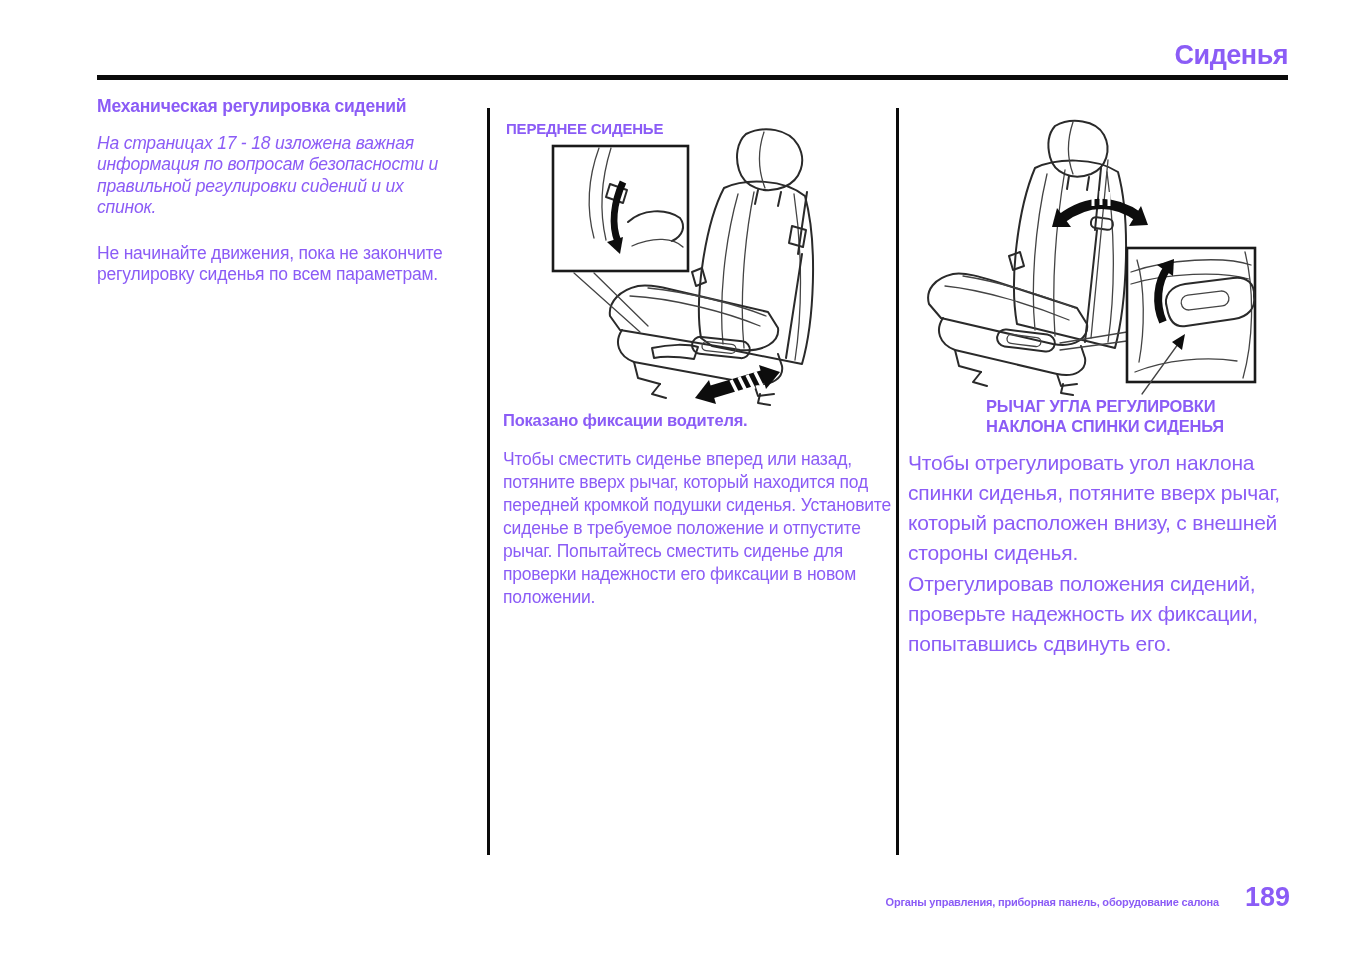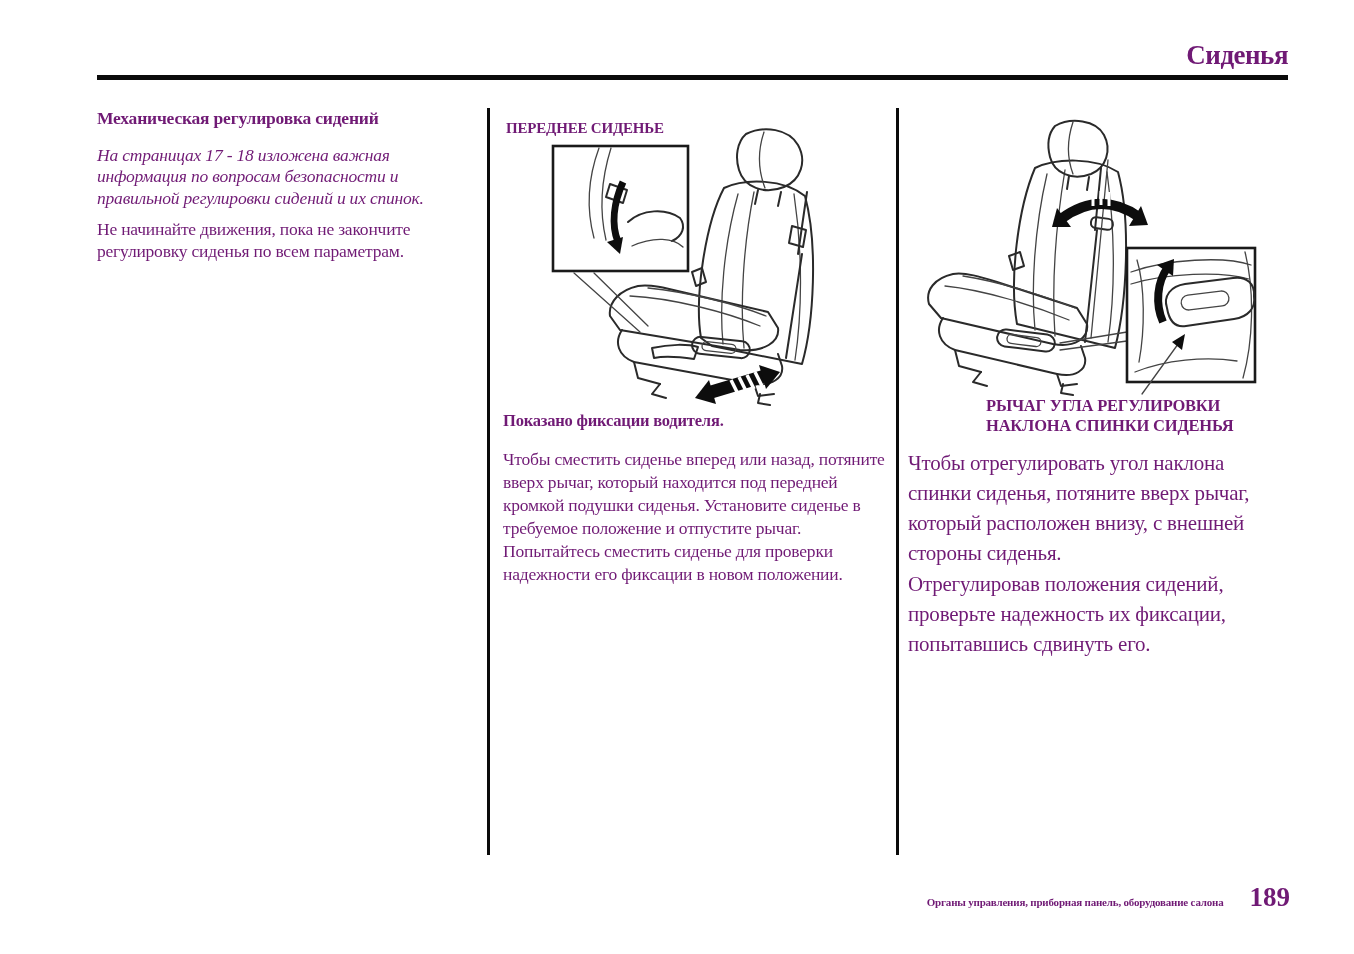--- a/index.html
+++ b/index.html
@@ -1,41 +1,41 @@
 <!DOCTYPE html>
 <html><head>
 <meta charset="utf-8">
 <style>
   html,body{margin:0;padding:0;background:#e8e8e8;}
   .page{
     position:relative;
     width:1354px;height:954px;
     background:#ffffff;
-    font-family:Liberation Serif, serif;
-    color:#701a75;
+    font-family:Liberation Sans, sans-serif;
+    color:#8b5cf6;
     overflow:hidden;
     letter-spacing:-0.2px;
   }
   .abs{position:absolute;}
   .header-title{
     top:40px;right:66px;
     font-size:27px;font-weight:bold;
     letter-spacing:-0.5px;
   }
   .header-rule{
     top:75px;left:97px;width:1191px;height:5px;background:#0b0b0b;
   }
   .vrule{top:108px;width:3px;height:747px;background:#0b0b0b;}
   .vrule1{left:487px;}
   .vrule2{left:896px;}
 
-  .col-left{left:97px;top:108px;width:366px;}
+  .col-left{left:97px;top:96px;width:366px;}
   .h-bold{font-size:17.5px;font-weight:bold;line-height:21.5px;}
   .p-italic{font-style:italic;font-size:17.5px;line-height:21.5px;margin-top:15px;}
-  .p-body{font-size:17.5px;line-height:21.5px;margin-top:10px;}
+  .p-body{font-size:17.5px;line-height:21.5px;margin-top:24px;}
 
   .fig-title{left:506px;top:120px;font-size:15px;font-weight:bold;z-index:2;}
   .mid-caption{left:503px;top:411px;font-size:16.5px;font-weight:bold;}
   .mid-body{left:503px;top:448px;width:394px;font-size:17.5px;line-height:23px;}
 
   .right-caption{left:986px;top:396px;font-size:16.5px;font-weight:bold;line-height:20px;}
   .right-body{left:908px;top:448px;width:380px;font-size:21px;line-height:30px;}
   .right-body .p2{margin-top:1px;}
 
   .continuation{right:66px;top:832px;font-size:17px;font-style:italic;letter-spacing:0;}

